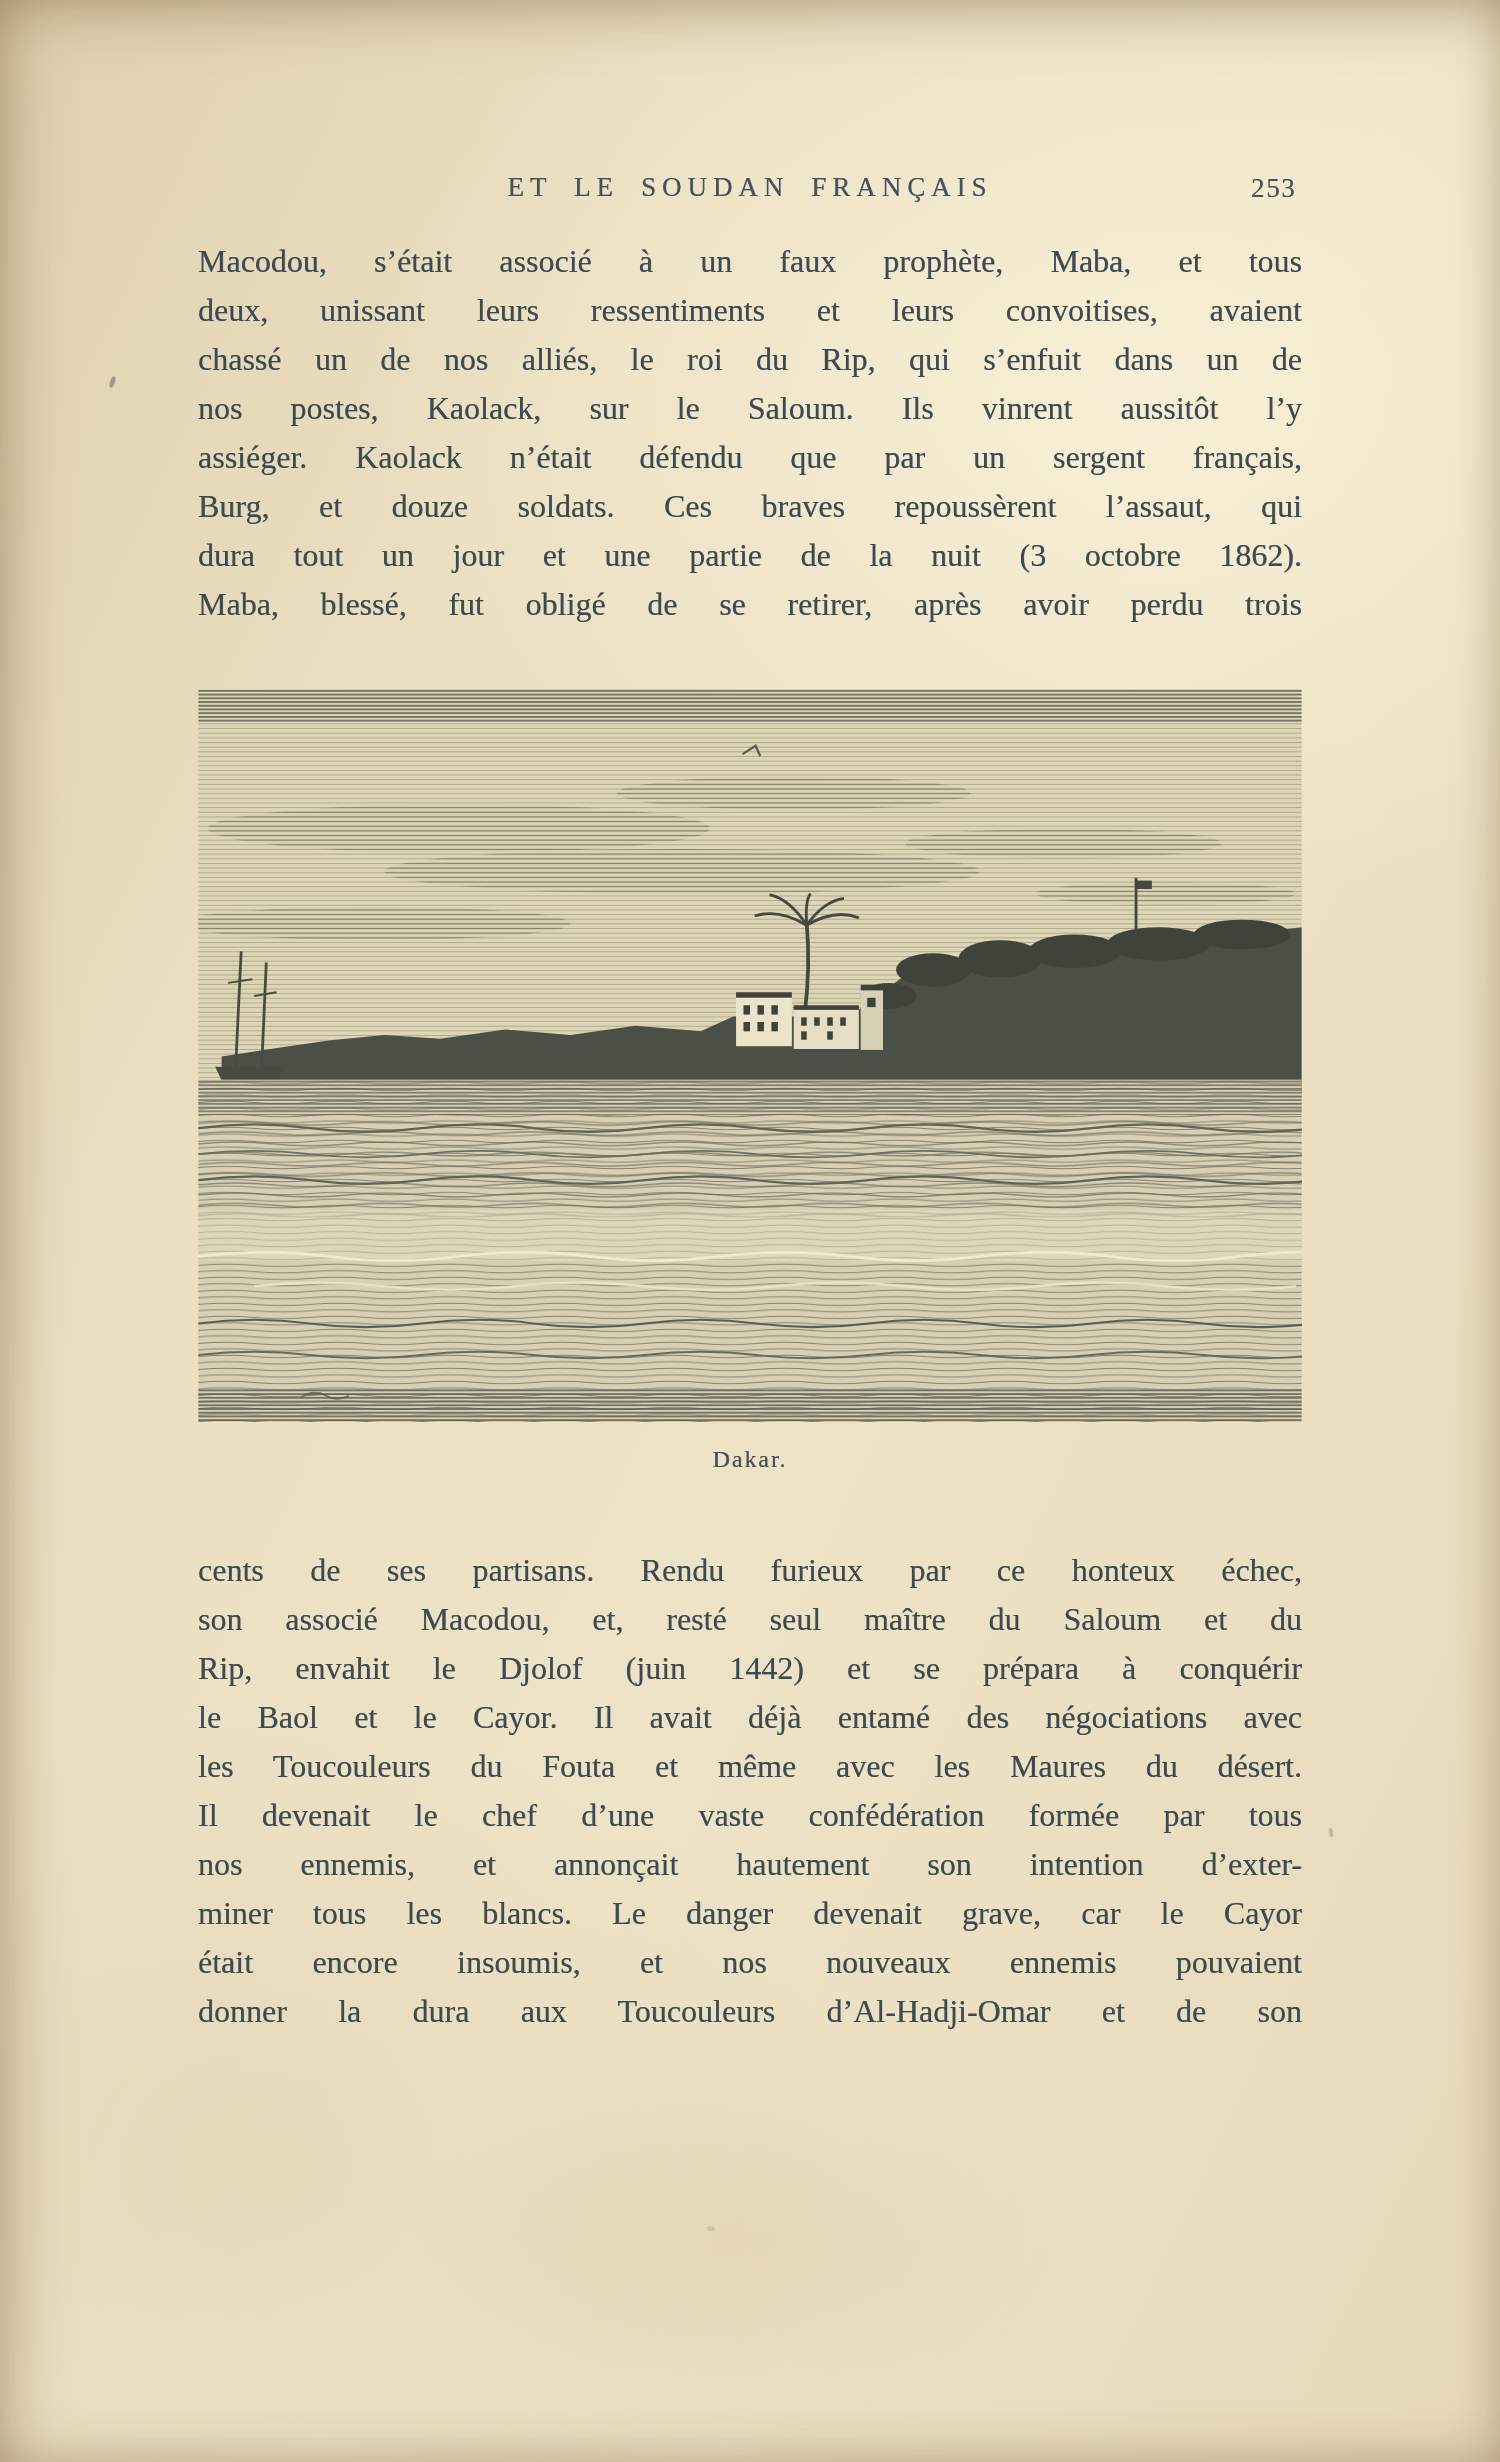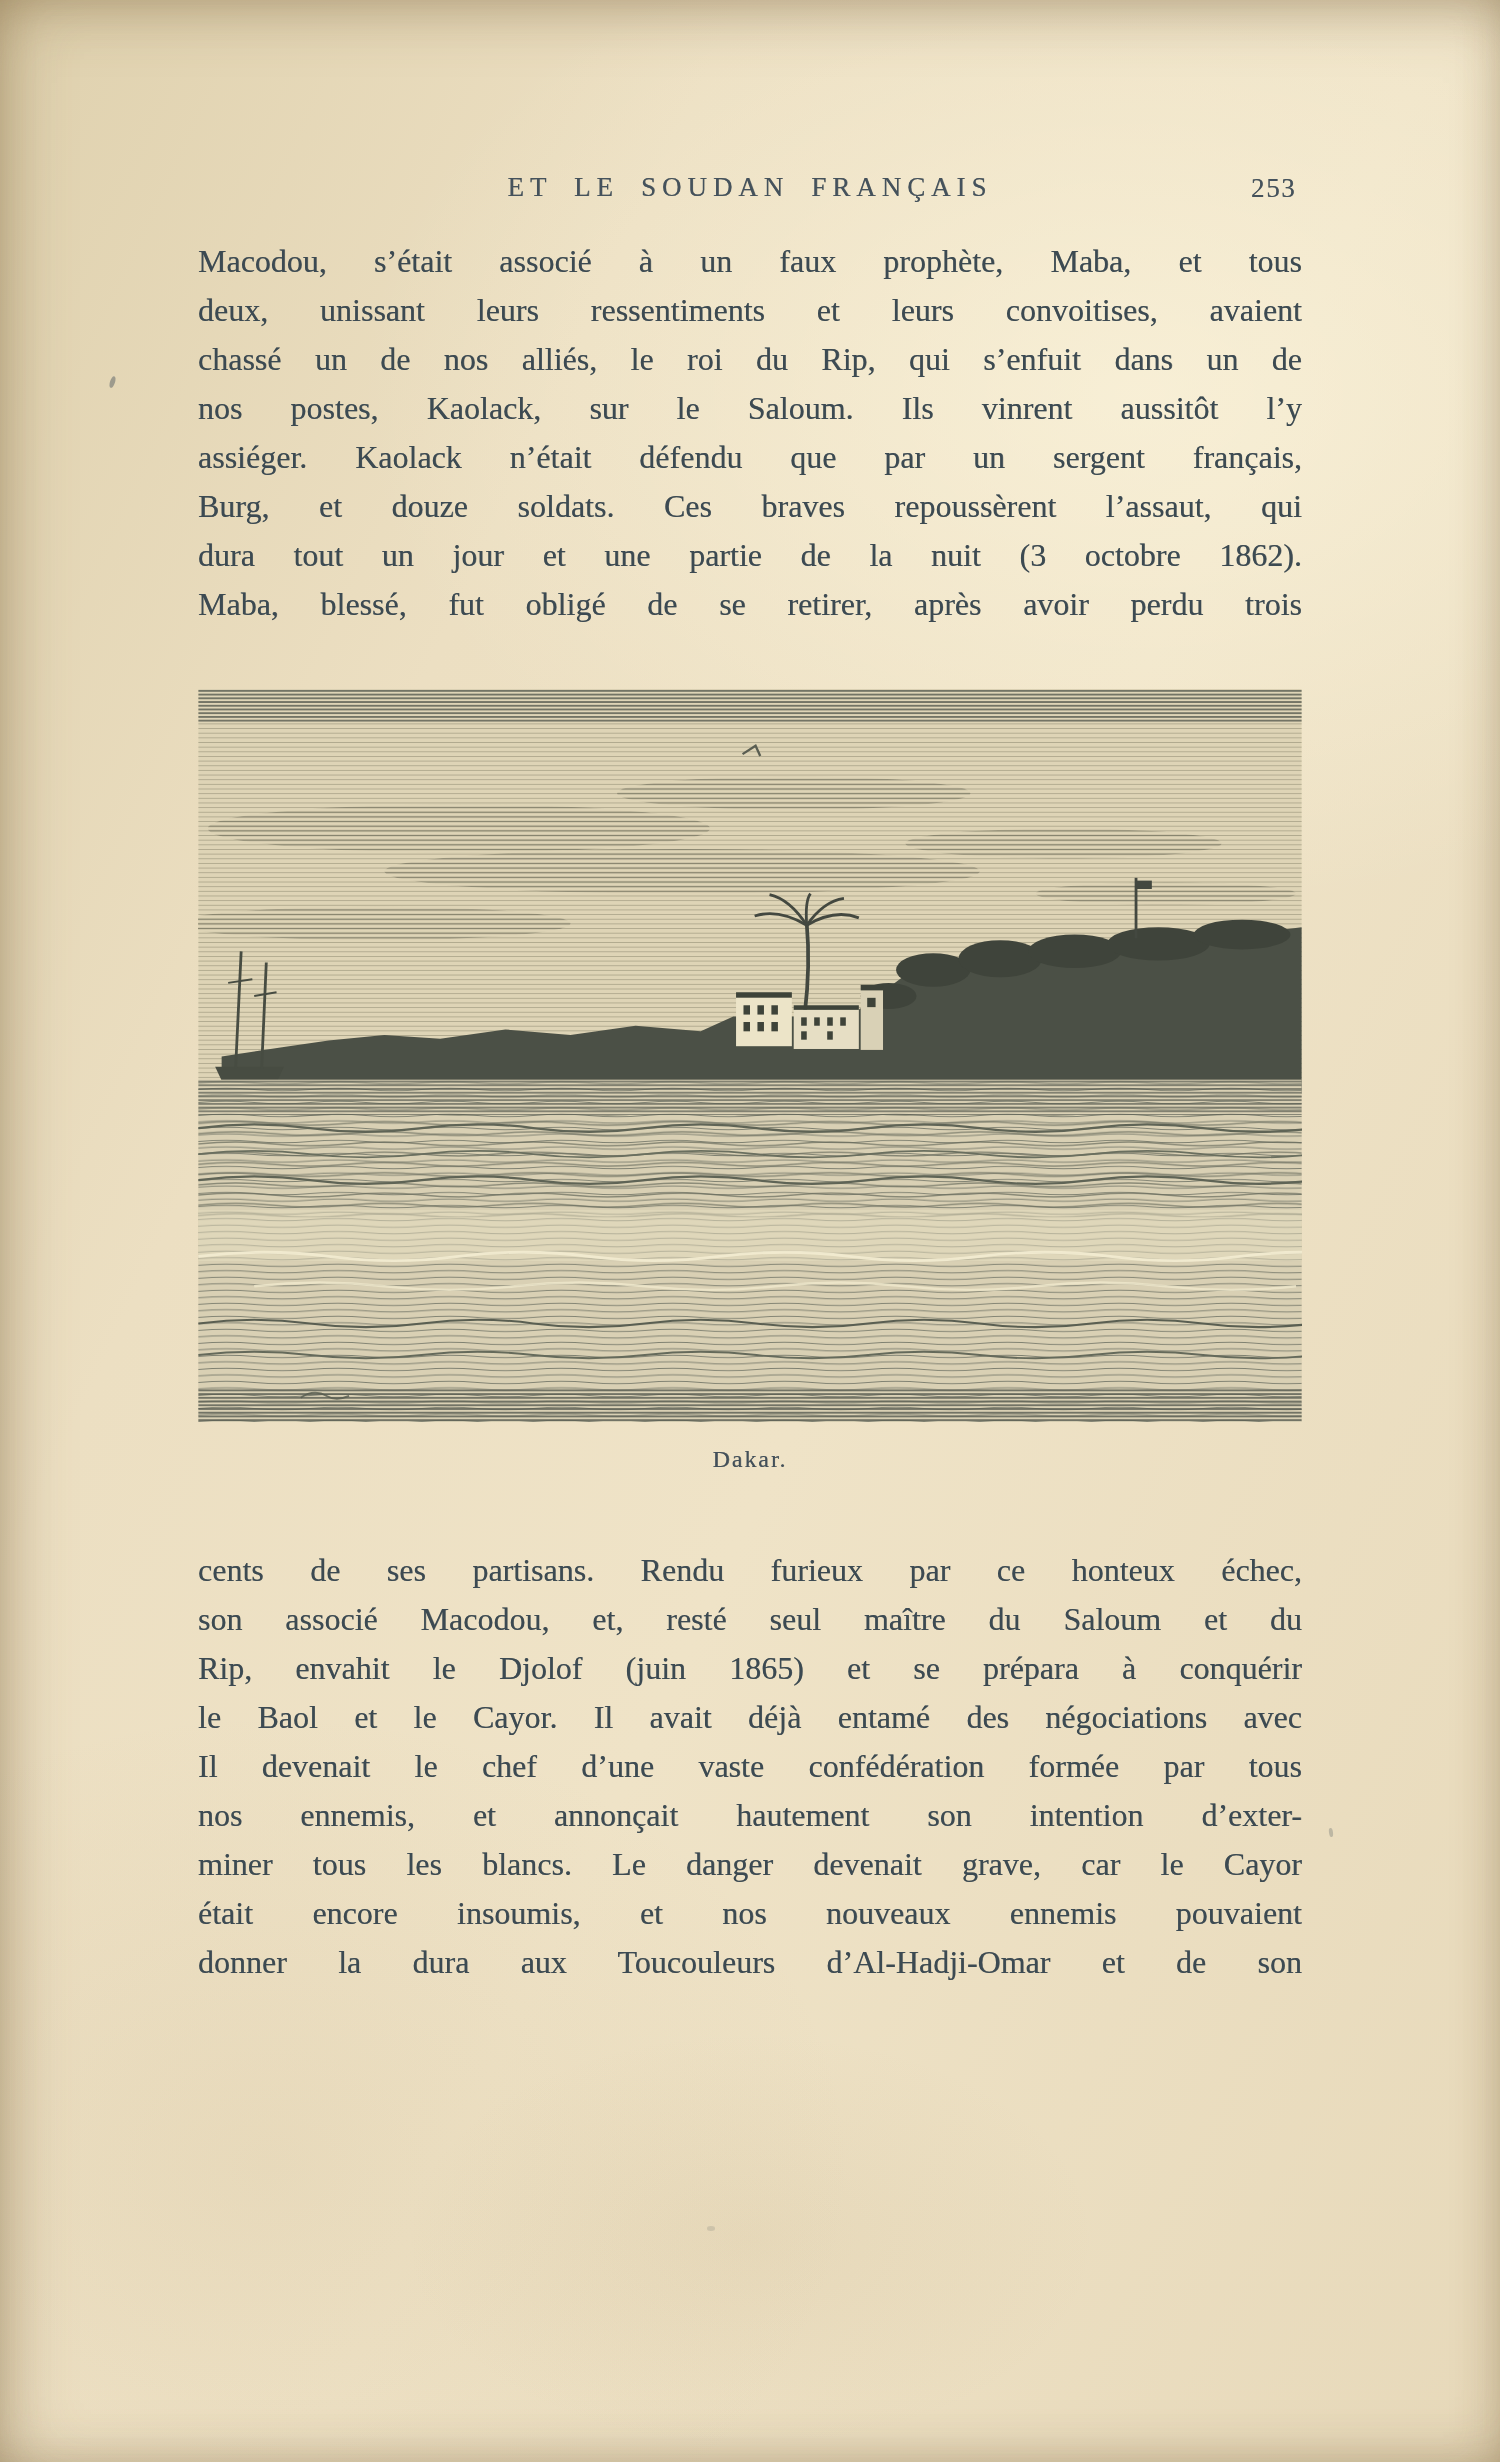--- a/index.html
+++ b/index.html
@@ -206,22 +206,23 @@
         <path d="M110 762 q14 -10 28 -2 q10 6 24 0" fill="none" stroke="#565b4f" stroke-width="2" opacity="0.8"></path>
       </g>
     </svg>
   </figure>
 
   <div class="illustration-caption ink">Dakar.</div>
 
   <div class="paragraph para-bottom ink">
       <div class="text-line">cents de ses partisans. Rendu furieux par ce honteux échec,</div>
       <div class="text-line">son associé Macodou, et, resté seul maître du Saloum et du</div>
-      <div class="text-line">Rip, envahit le Djolof (juin 1865) et se prépara à conquérir</div>
+      <div class="text-line">Rip, envahit le Djolof (juin 1442) et se prépara à conquérir</div>
       <div class="text-line">le Baol et le Cayor. Il avait déjà entamé des négociations avec</div>
+      <div class="text-line">les Toucouleurs du Fouta et même avec les Maures du désert.</div>
       <div class="text-line">Il devenait le chef d’une vaste confédération formée par tous</div>
       <div class="text-line">nos ennemis, et annonçait hautement son intention d’exter-</div>
       <div class="text-line">miner tous les blancs. Le danger devenait grave, car le Cayor</div>
       <div class="text-line">était encore insoumis, et nos nouveaux ennemis pouvaient</div>
       <div class="text-line">donner la dura aux Toucouleurs d’Al-Hadji-Omar et de son</div>
     </div>
 
   <div class="speck speck-a"></div>
   <div class="speck speck-b"></div>
   <div class="speck speck-c"></div>

